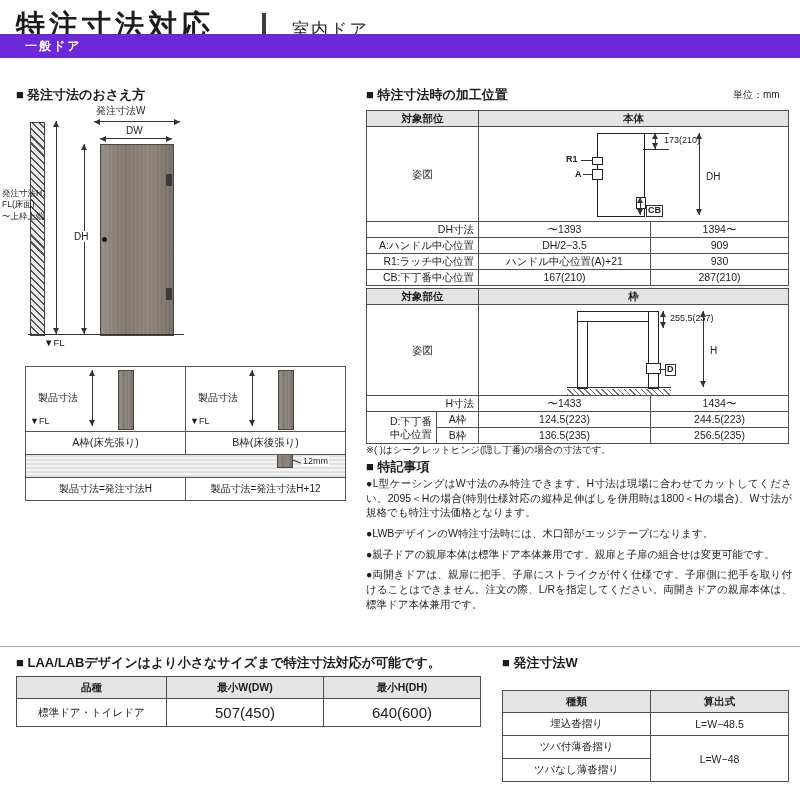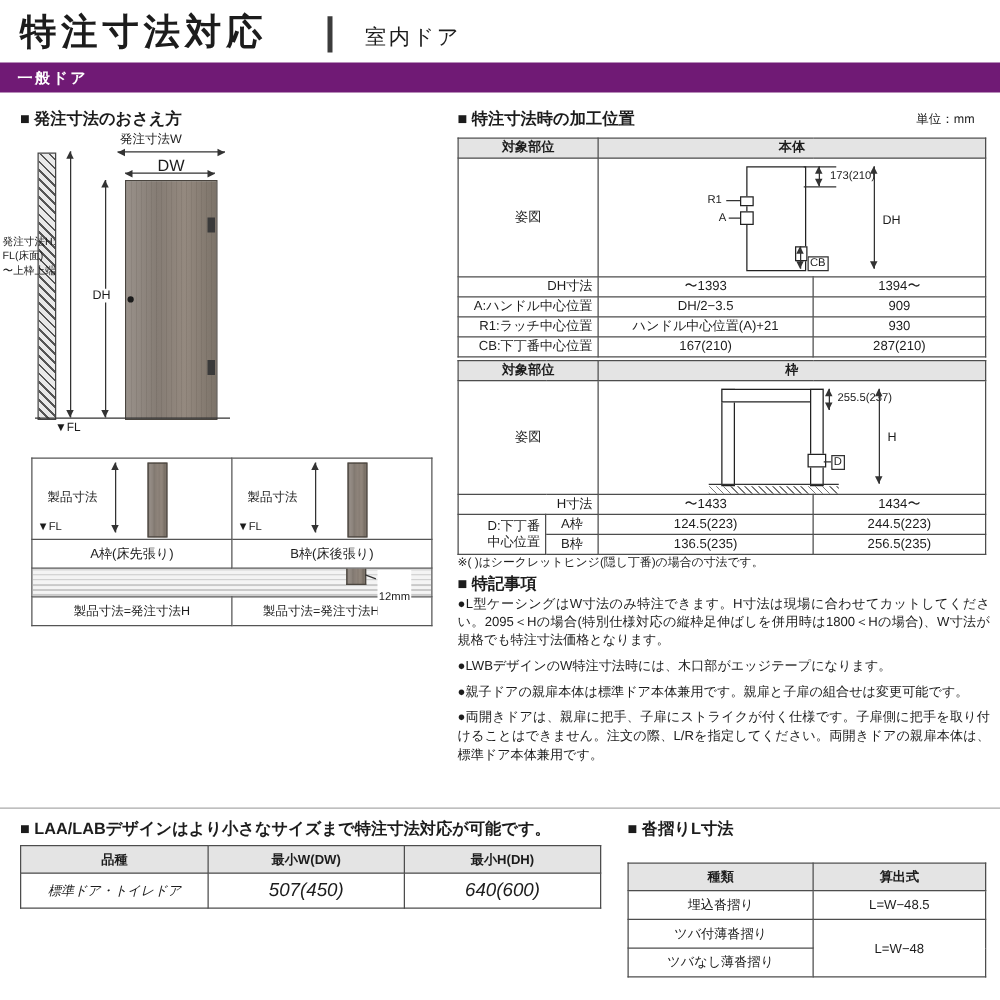--- a/index.html
+++ b/index.html
@@ -5,22 +5,22 @@
   html,body{margin:0;padding:0;}
   body{background:#ffffff;}
   .page{position:relative;width:800px;height:800px;background:#ffffff;overflow:hidden;
         font-family:"Liberation Sans","DejaVu Sans",sans-serif;color:#1c1c1c;}
   .abs{position:absolute;}
   .sec-title{position:absolute;font-size:13px;font-weight:bold;white-space:nowrap;}
   
   .hdr-title{position:absolute;left:16px;top:6px;font-size:29px;font-weight:bold;letter-spacing:4px;white-space:nowrap;}
   .hdr-divider{position:absolute;left:262px;top:13px;width:4px;height:29px;background:#3c3c3c;}
   .hdr-subtitle{position:absolute;left:292px;top:18px;font-size:17px;letter-spacing:2px;white-space:nowrap;}
-  .category-bar{position:absolute;left:0;top:50px;width:800px;height:24px;background:#701a75;color:#fff;
-        font-size:12px;font-weight:bold;line-height:24px;padding-left:14px;box-sizing:border-box;letter-spacing:2px;}
+  .category-bar{position:absolute;left:0;top:34px;width:800px;height:24px;background:#6d28d9;color:#fff;
+        font-size:12px;font-weight:bold;line-height:24px;padding-left:25px;box-sizing:border-box;letter-spacing:2px;}
   
   .harrow{position:absolute;height:0;border-top:1px solid #333;}
   .harrow::before{content:"";position:absolute;left:0;top:-3.5px;width:0;height:0;
         border-top:3.5px solid transparent;border-bottom:3.5px solid transparent;border-right:6px solid #333;}
   .harrow::after{content:"";position:absolute;right:0;top:-3.5px;width:0;height:0;
         border-top:3.5px solid transparent;border-bottom:3.5px solid transparent;border-left:6px solid #333;}
   .varrow{position:absolute;width:0;border-left:1px solid #333;}
   .varrow::before{content:"";position:absolute;top:0;left:-4px;width:0;height:0;
         border-left:3.5px solid transparent;border-right:3.5px solid transparent;border-bottom:6px solid #333;}
   .varrow::after{content:"";position:absolute;bottom:0;left:-4px;width:0;height:0;
@@ -41,34 +41,34 @@
   .fp-floor{height:22px;position:relative;padding:0;}
   .fp-cap{height:20px;font-size:10px;text-align:center;}
   
   .spec{border-collapse:collapse;position:absolute;table-layout:fixed;background:#fff;}
   .spec th,.spec td{border:1px solid #4d4d4d;font-size:10.5px;line-height:1.15;padding:1px 4px;height:13px;}
   .spec th{background:#e4e4e4;font-weight:bold;text-align:center;}
   .spec td{text-align:center;}
   .spec td.lbl{text-align:right;}
   .figcell{position:relative;padding:0 !important;}
   .figtxt{position:absolute;font-size:9px;line-height:1.1;white-space:nowrap;background:#fff;padding:0 1px;}
-  .figtxt.b{font-weight:normal;}
+  .figtxt.b{font-weight:bold;}
   .boxed{border:1px solid #333;}
   .outline{position:absolute;border:1.5px solid #222;background:#fff;}
   .mark{position:absolute;border:1px solid #222;background:#fff;}
   
   .notes{position:absolute;}
   .note-item{font-size:10.5px;line-height:1.4;margin-bottom:6px;text-align:justify;}
   .t2-note{position:absolute;font-size:9.5px;white-space:nowrap;}
   .bottom-divider{position:absolute;left:0;top:646px;width:800px;border-top:1px solid #aaa;}
   
   .btab{border-collapse:collapse;position:absolute;table-layout:fixed;background:#fff;}
   .btab th,.btab td{border:1px solid #4d4d4d;text-align:center;}
   .btab th{background:#e4e4e4;font-size:10.5px;font-weight:bold;height:19px;}
-  .min-table td{height:25px;font-style:italic;}
+  .min-table td{height:25px;}
   .min-table .name{font-size:10.5px;}
   .min-table .val{font-size:15px;}
   .kutsu-table td{height:20px;font-size:10.5px;}
   .dim-label{position:absolute;white-space:nowrap;}
 </style>
 </head>
 <body>
 
 <div class="page">
 
@@ -78,21 +78,21 @@
   <div class="category-bar">
     <span>一般ドア</span>
   </div>
 
   <div class="sec-title" style="left:16px;top:86px;font-family:Liberation Serif, serif;">■ 発注寸法のおさえ方</div>
 
   <div class="abs" style="left:0;top:104px;width:352px;height:258px;">
     <div class="abs wall-hatch" style="left:30px;top:18px;width:13px;height:212px;"></div>
     <div class="dim-label" style="left:96px;top:0;font-size:10px;">発注寸法W</div>
     <div class="harrow" style="left:94px;top:17px;width:86px;"></div>
-    <div class="dim-label" style="left:126px;top:21px;font-size:13px;">DW</div>
+    <div class="dim-label" style="left:126px;top:21px;font-size:10px;">DW</div>
     <div class="harrow" style="left:100px;top:34px;width:72px;"></div>
     <div class="abs wood" style="left:100px;top:40px;width:72px;height:190px;border:1px solid #4a453f;"></div>
     <div class="abs" style="left:166px;top:70px;width:6px;height:12px;background:#3a3a3a;"></div>
     <div class="abs" style="left:166px;top:184px;width:6px;height:12px;background:#3a3a3a;"></div>
     <div class="abs" style="left:102px;top:133px;width:5px;height:5px;border-radius:50%;background:#1a1a1a;"></div>
     <div class="varrow" style="left:56px;top:17px;height:213px;"></div>
     <div class="varrow" style="left:84px;top:40px;height:190px;"></div>
     <div class="dim-label" style="left:73px;top:127px;font-size:10px;background:#fff;padding:0 1px;">DH</div>
     <div class="abs" style="left:2px;top:84px;font-size:8.5px;line-height:1.35;">
       <span style="display:block;">発注寸法H:</span>
@@ -124,21 +124,21 @@
       </td>
     </tr>
     <tr>
       <th>A枠(床先張り)</th>
       <th>B枠(床後張り)</th>
     </tr>
     <tr>
       <td class="fp-floor floor-hatch" colspan="2">
         <div class="abs wood" style="left:251px;top:0;width:14px;height:12px;border:1px solid #4a453f;border-top:none;"></div>
         <div class="abs" style="left:266px;top:6px;width:9px;border-top:1px solid #333;transform:rotate(20deg);"></div>
-        <div class="dim-label" style="left:276px;top:1px;font-size:9px;background:#fff;padding:16px 1px;">12mm</div>
+        <div class="dim-label" style="left:276px;top:1px;font-size:9px;background:#fff;padding:0 1px;">12mm</div>
       </td>
     </tr>
     <tr>
       <td class="fp-cap">製品寸法=発注寸法H</td>
       <td class="fp-cap">製品寸法=発注寸法H+12</td>
     </tr>
     </tbody>
   </table>
 
   <div class="sec-title" style="left:366px;top:86px;">■ 特注寸法時の加工位置</div>
@@ -276,21 +276,21 @@
       <th>最小H(DH)</th>
     </tr>
     <tr>
       <td class="name">標準ドア・トイレドア</td>
       <td class="val">507(450)</td>
       <td class="val">640(600)</td>
     </tr>
     </tbody>
   </table>
 
-  <div class="sec-title" style="left:502px;top:654px;">■ 沓摺りL寸法</div>
+  <div class="sec-title" style="left:502px;top:654px;">■ 発注寸法W</div>
   <table class="btab kutsu-table" style="left:502px;top:690px;width:286px;">
     <colgroup>
         <col style="width:148px;">
         <col style="width:138px;">
       </colgroup>
     <tbody>
     <tr>
       <th>種類</th>
       <th>算出式</th>
     </tr>

